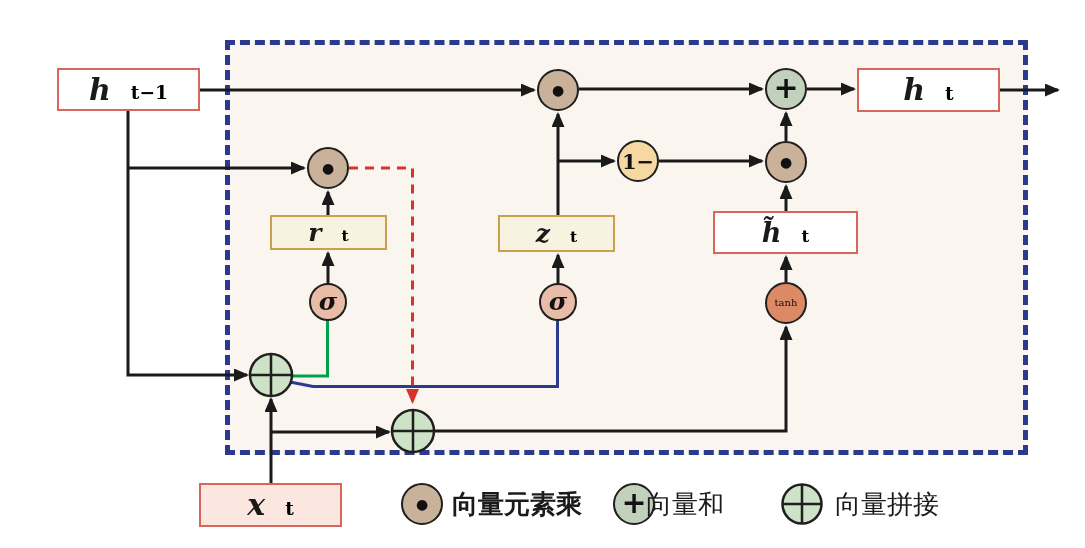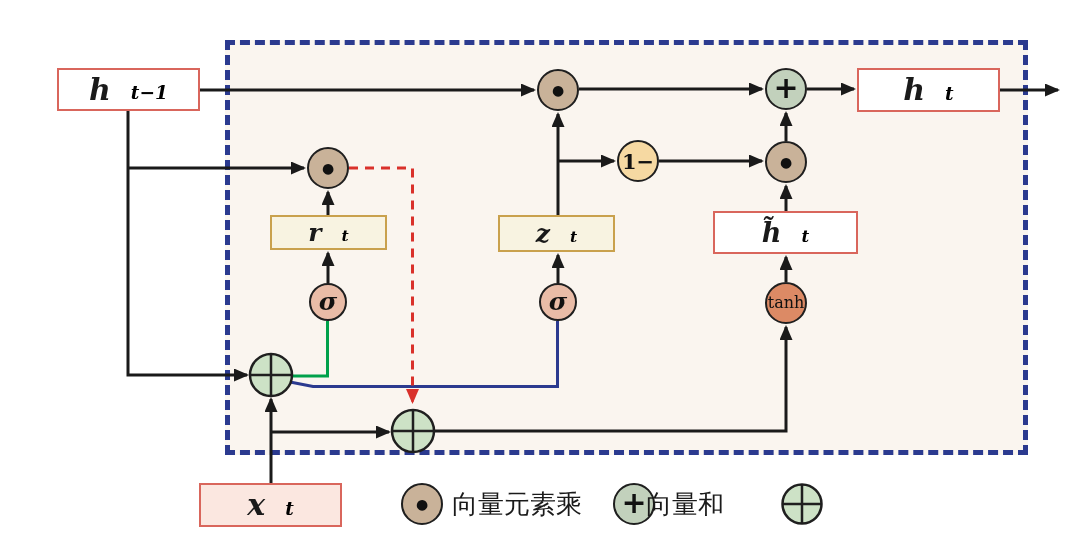--- a/index.html
+++ b/index.html
@@ -13,21 +13,21 @@
     border:5px dashed #2b3a8f;background:#faf5ef;box-sizing:border-box;z-index:0;
   }
   svg.wires{position:absolute;left:0;top:0;width:1085px;height:548px;z-index:1;}
 
   
   .node{
     position:absolute;box-sizing:border-box;display:flex;align-items:center;justify-content:center;
     background:#ffffff;z-index:3;
   }
   .node .lbl{font-style:italic;font-weight:bold;color:#1a1a1a;line-height:1;}
-  .node sub{font-size:0.62em;font-style:italic;font-weight:bold;transform:translateY(0.18em);margin-left:20px;}
+  .node sub{font-size:0.62em;font-weight:bold;transform:translateY(0.18em);margin-left:20px;}
   .red-border{border:2px solid #d9665c;}
   .gate-border{border:2px solid #c9a14d;background:#f8f3e1;}
   .box-hprev{left:57px;top:68px;width:143px;height:43px;font-size:30px;}
   .box-ht{left:857px;top:68px;width:143px;height:44px;font-size:30px;}
   .box-htilde{left:713px;top:211px;width:145px;height:43px;font-size:27px;}
   .box-xt{left:199px;top:483px;width:143px;height:44px;font-size:30px;background:#fbe7e0;}
   .box-rt{left:270px;top:215px;width:117px;height:35px;font-size:25px;}
   .box-zt{left:498px;top:215px;width:117px;height:37px;font-size:25px;}
 
   
@@ -39,21 +39,21 @@
   .op.small{width:38px;height:38px;}
   .c-tan{background:#c9b299;}
   .c-sage{background:#c2d1bc;}
   .c-cream{background:#f6d9a2;}
   .c-pink{background:#e9bca7;}
   .c-terra{background:#dc8a65;}
   .g-dot{font-size:14px;line-height:1;}
   .g-plus{font-family:"DejaVu Sans",sans-serif;font-size:30px;font-weight:bold;line-height:1;margin-top:-3px;}
   .g-oneminus{font-size:21px;font-weight:bold;line-height:1;}
   .g-sigma{font-size:25px;font-style:italic;font-weight:600;line-height:1;margin-top:-2px;}
-  .g-tanh{font-size:16px;line-height:1;}
+  .g-tanh{font-size:10px;line-height:1;}
 
   
   .legend-label{
     position:absolute;top:490px;height:28px;line-height:28px;
     font-family:"DejaVu Sans",sans-serif;font-size:26px;color:#1a1a1a;z-index:3;white-space:nowrap;
   }
   .legend-circle{top:483px;}
   .legend-concat-svg{position:absolute;left:781px;top:483px;z-index:3;}
 </style>
 </head>
@@ -154,25 +154,26 @@
   <div class="op small c-pink" style="left:539px;top:283px;">
     <span class="g-sigma">σ</span>
   </div>
   <div class="op c-terra" style="left:765px;top:282px;">
     <span class="g-tanh">tanh</span>
   </div>
 
   <div class="op c-tan legend-circle" style="left:401px;">
     <span class="g-dot">●</span>
   </div>
-  <span class="legend-label" style="left:452px;">向量元素乘</span>
+  <span class="legend-label" style="left:452px;font-weight:bold;">向量元素乘</span>
 
   <div class="op c-sage legend-circle" style="left:613px;">
     <span class="g-plus">+</span>
   </div>
   <span class="legend-label" style="left:646px;">向量和</span>
 
   <svg class="legend-concat-svg" width="42" height="42" viewBox="0 0 42 42">
     <circle cx="21" cy="21" r="19.5" fill="#cde2c6" stroke="#1f1f1f" stroke-width="2.5"></circle>
     <path d="M21,1.5 V40.5 M1.5,21 H40.5" stroke="#1f1f1f" stroke-width="2.5"></path>
   </svg>
+  <span class="legend-label" style="left:835px;">向量拼接</span>
 
 </div>
 
 </body></html>

